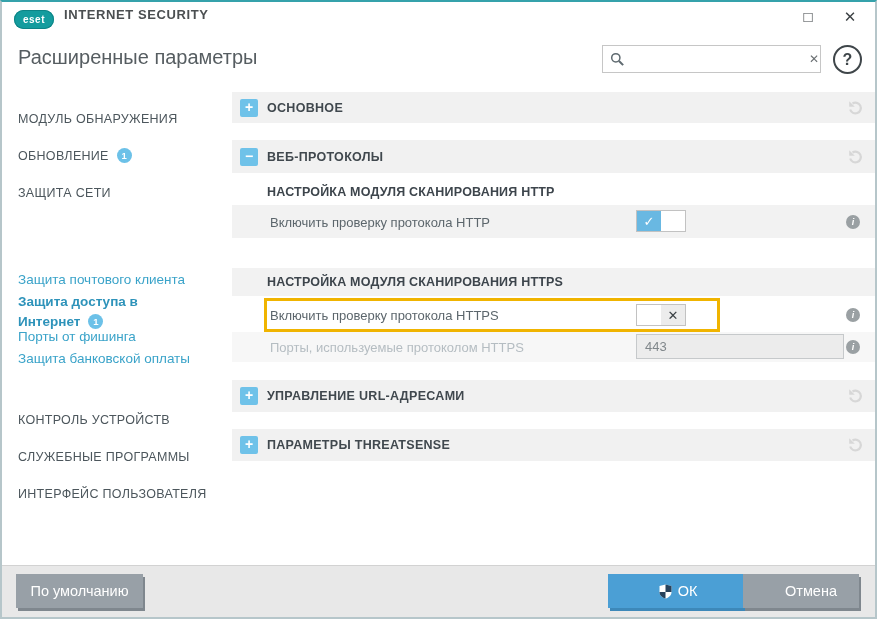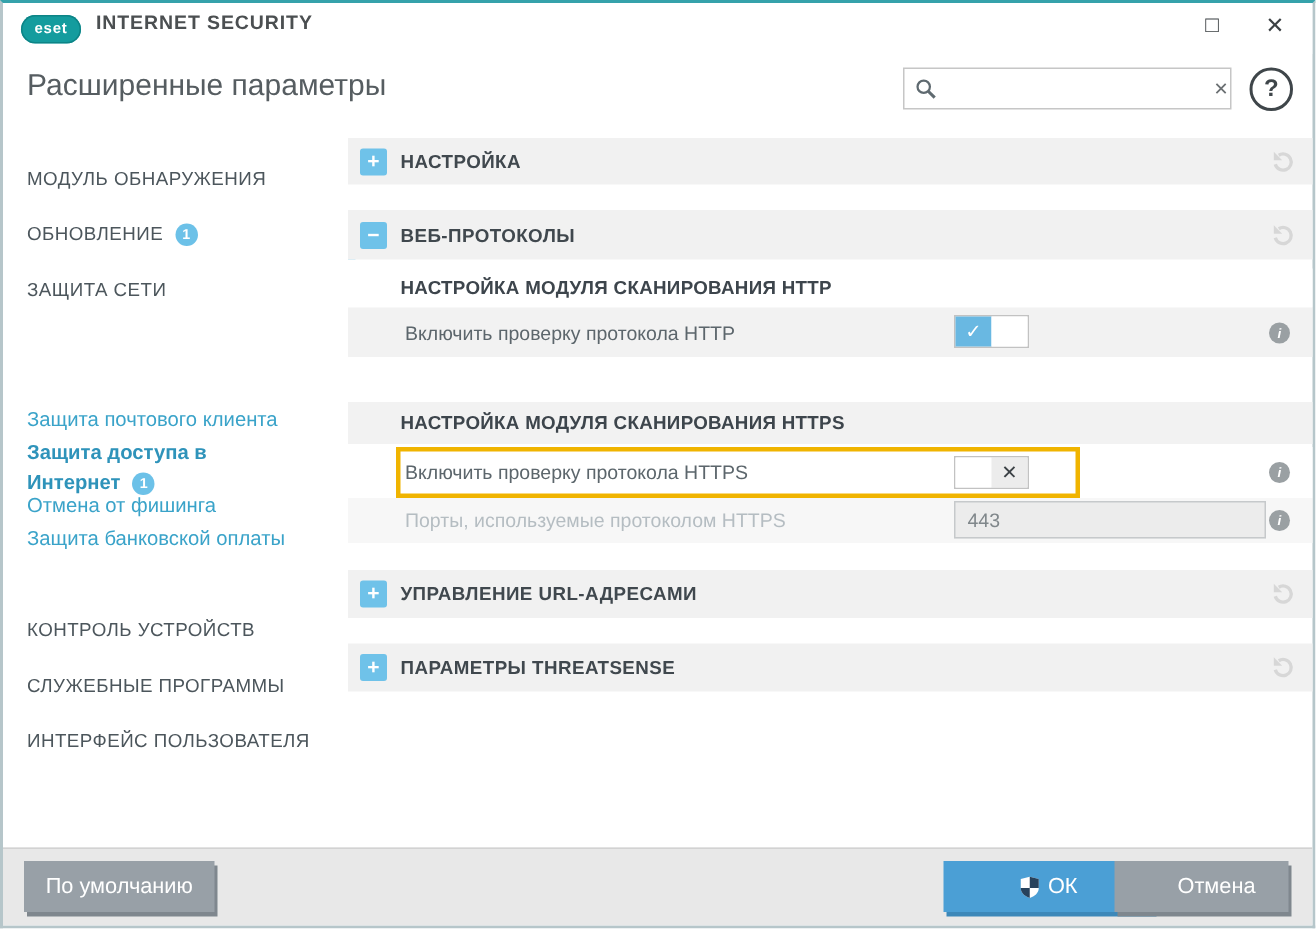--- a/index.html
+++ b/index.html
@@ -82,21 +82,21 @@
                  padding:0 8px; font-family:inherit; }
 
   
   .footer { position:absolute; left:0; right:0; bottom:0; height:52px; background:#e8e8e8;
             border-top:1px solid #d2d2d2; }
   .btn { position:absolute; top:8px; height:34px; color:#fff; font-size:14.5px;
          display:flex; align-items:center; justify-content:center; cursor:pointer; }
   .btn-gray { background:#98a0a7; box-shadow:2px 3px 0 #7f878e; }
   .btn-blue { background:#4b9fd5; box-shadow:2px 3px 0 #3d88b9; gap:6px; }
   .btn-default { left:14px; width:127px; }
-  .btn-ok { left:627px; width:140px; }
+  .btn-ok { left:606px; width:140px; }
   .btn-cancel { left:741px; width:116px;padding-left:20px; }
 </style>
 </head>
 <body>
 
 <div class="window">
 
   <div class="titlebar">
     <span class="logo">
       <span>eset</span>
@@ -128,38 +128,38 @@
   <div class="side-item side-cat" style="top:169px">
     <span>ЗАЩИТА СЕТИ</span>
   </div>
   <div class="side-item side-sub" style="top:255px">
     <span>Защита почтового клиента</span>
   </div>
   <div class="side-item side-sub active" style="top:277px;width:170px">
     <span>Защита доступа в Интернет</span><span class="badge">1</span>
   </div>
   <div class="side-item side-sub" style="top:312px">
-    <span>Отмена от фишинга</span>
+    <span>Порты от фишинга</span>
   </div>
   <div class="side-item side-sub" style="top:334px">
     <span>Защита банковской оплаты</span>
   </div>
   <div class="side-item side-cat" style="top:396px">
     <span>КОНТРОЛЬ УСТРОЙСТВ</span>
   </div>
   <div class="side-item side-cat" style="top:433px">
     <span>СЛУЖЕБНЫЕ ПРОГРАММЫ</span>
   </div>
   <div class="side-item side-cat" style="top:470px">
     <span>ИНТЕРФЕЙС ПОЛЬЗОВАТЕЛЯ</span>
   </div>
 
   <div class="mrow sec-header" style="top:90px;height:31px">
     <span class="exp-btn">+</span>
-    <span class="sec-label">НАСТРОЙКА</span>
+    <span class="sec-label">ОСНОВНОЕ</span>
     <svg class="revert" viewBox="0 0 16 16">
       <path d="M5.5 3.5 A5.4 5.4 0 1 1 3.2 9.5" fill="none" stroke="#d7d7d7" stroke-width="2.2"></path>
       <path d="M2.2 1.2 v5.6 h5.6 z" fill="#d7d7d7"></path>
     </svg>
   </div>
 
   <div class="blue-bar" style="top:138px;height:33px"></div>
   <div class="mrow sec-header" style="top:138px;height:33px">
     <span class="exp-btn">−</span>
     <span class="sec-label">ВЕБ-ПРОТОКОЛЫ</span>

